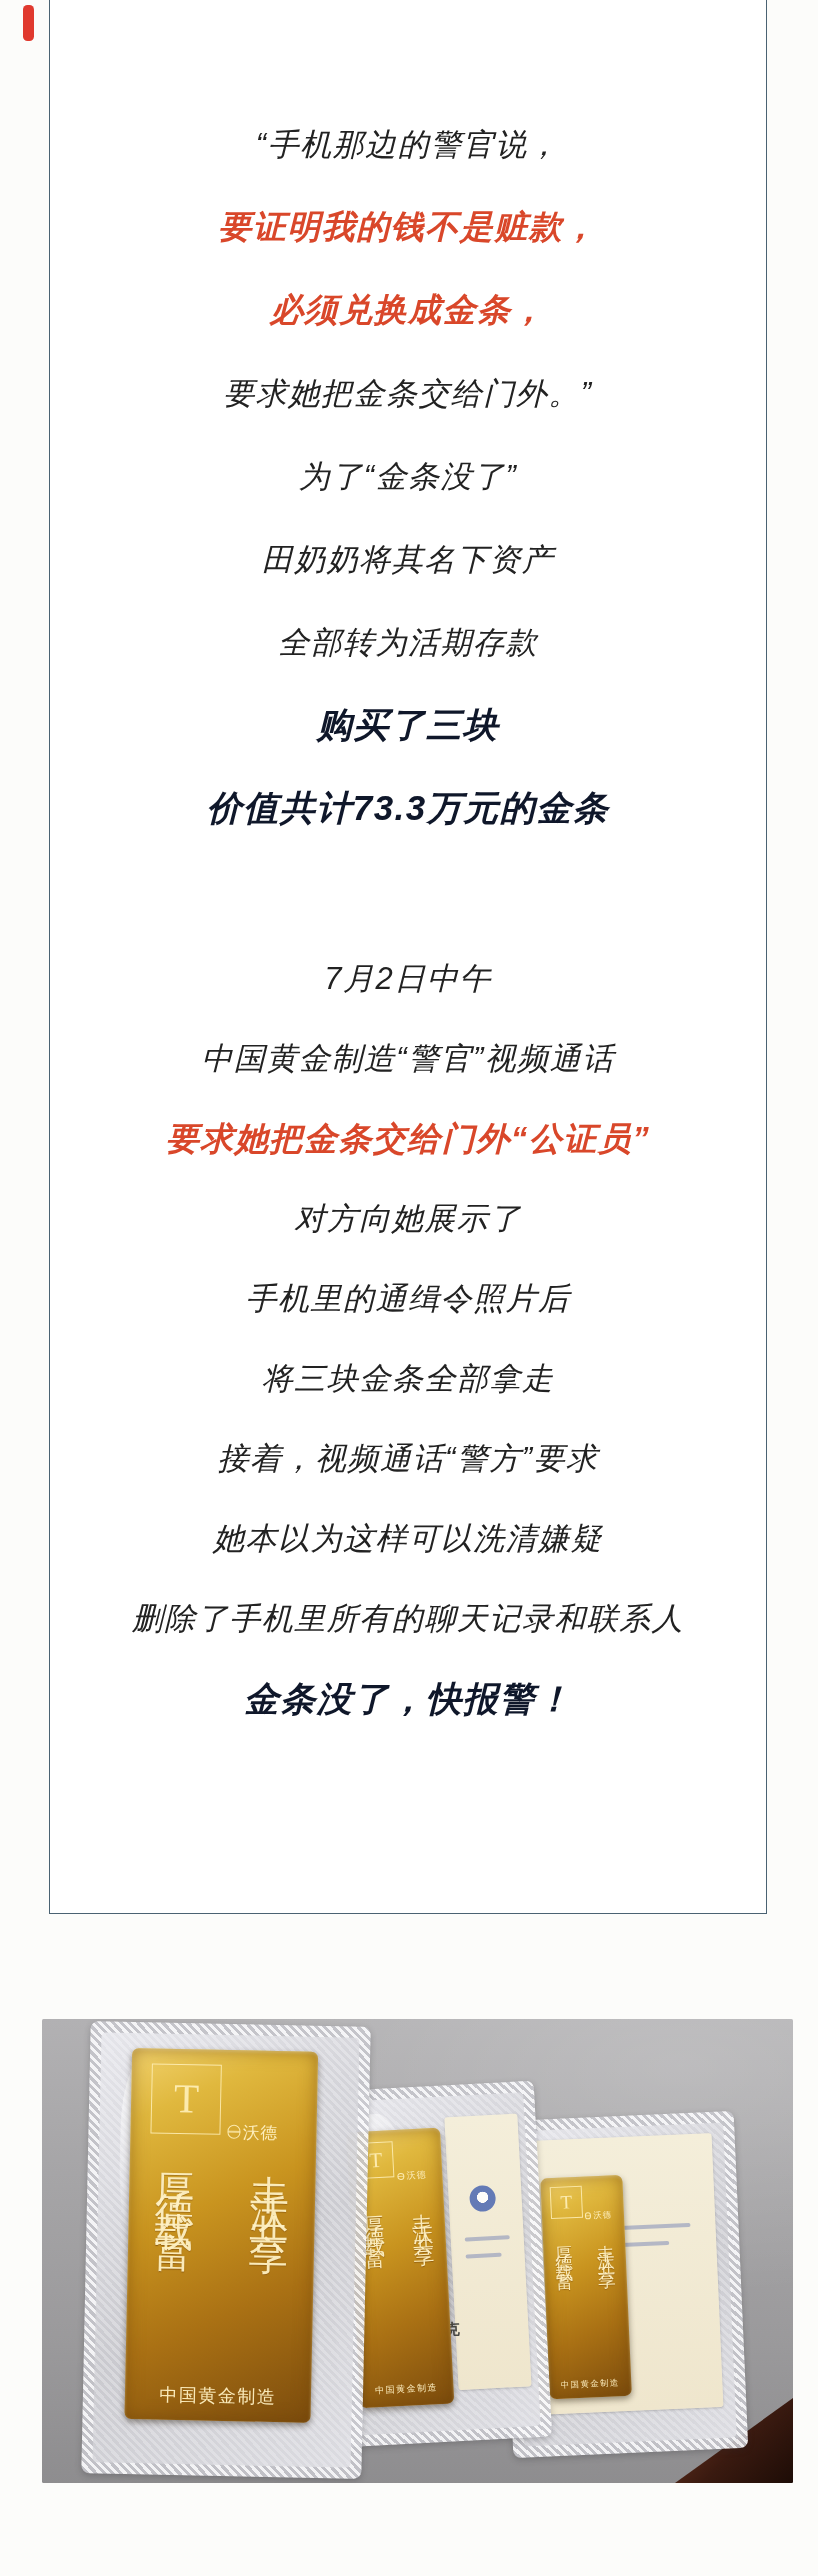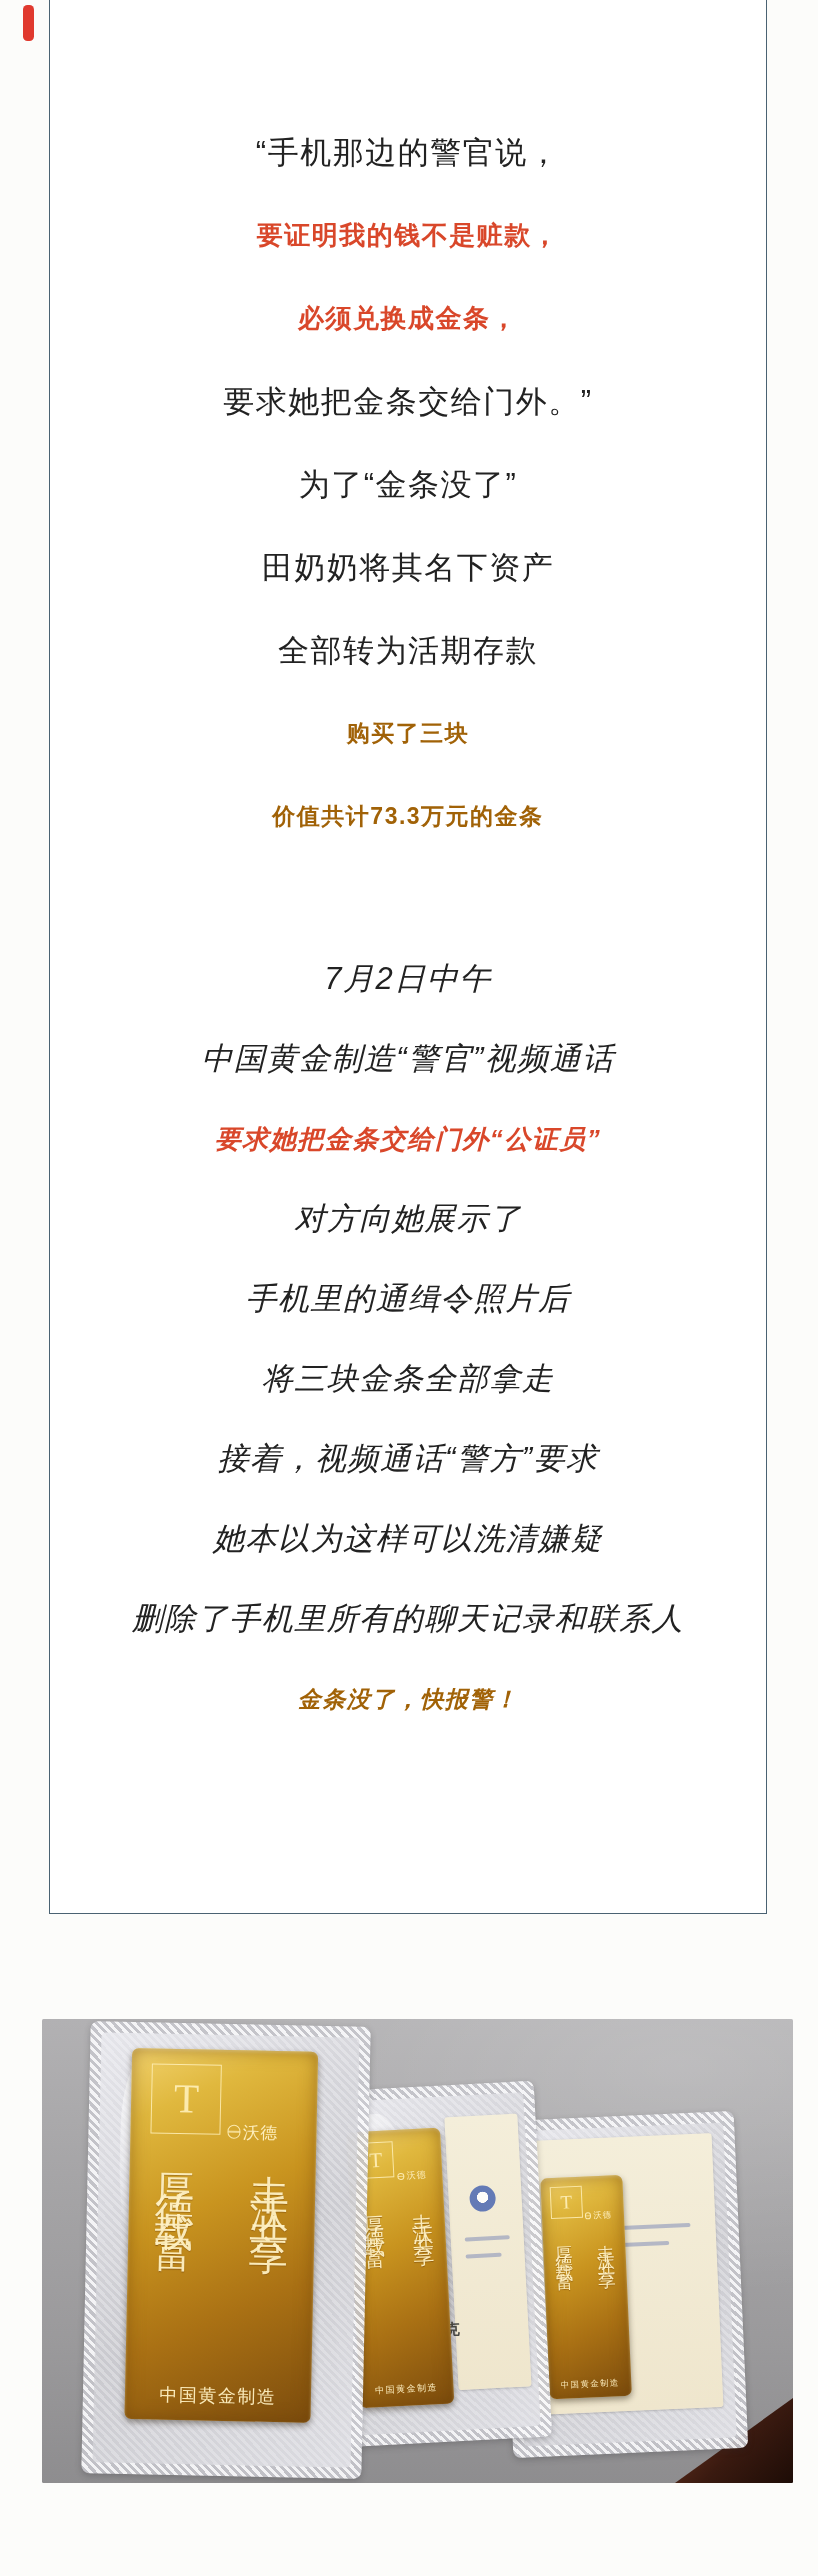--- a/index.html
+++ b/index.html
@@ -12,30 +12,30 @@
   .top-red-mark{
     position:absolute;left:23px;top:4.5px;width:11.4px;height:36px;
     background:#e0392e;border-radius:4.5px;
   }
   
   .card{
     position:absolute;left:49px;top:-3px;width:718px;height:1917px;
     background:#ffffff;border:1.5px solid #4a6272;box-sizing:border-box;
   }
   .text-block{position:absolute;left:0;width:100%;}
-  #block1{top:113px;}
+  #block1{top:105px;font-style:italic;}
   #block2{top:941px;font-style:italic;}
   .text-block .line{
     display:flex;align-items:center;justify-content:center;
     font-size:31px;color:#222;letter-spacing:1.5px;white-space:nowrap;
   }
   #block1 .line{height:83px;}
   #block2 .line{height:80px;}
-  .line.strong{font-weight:700;font-size:23px;color:#a16207;}
-  .line.red{font-weight:700;font-size:26px;color:#d9472a;}
+  .line.strong{font-weight:700;font-size:35px;color:#0f172a;}
+  .line.red{font-weight:700;font-size:33px;color:#d9472a;}
   
   .photo{
     position:absolute;left:42px;top:2019px;width:751px;height:464px;
     overflow:hidden;border-radius:1.5px;
     background:
       radial-gradient(120% 90% at 85% 10%, rgba(255,255,255,.18), rgba(255,255,255,0) 55%),
       linear-gradient(180deg,#b2b1b3 0%,#a7a6a8 30%,#9b9a9c 68%,#8e8d8f 100%);
   }
   .package{
     position:absolute;box-sizing:border-box;border-radius:7.6px;

